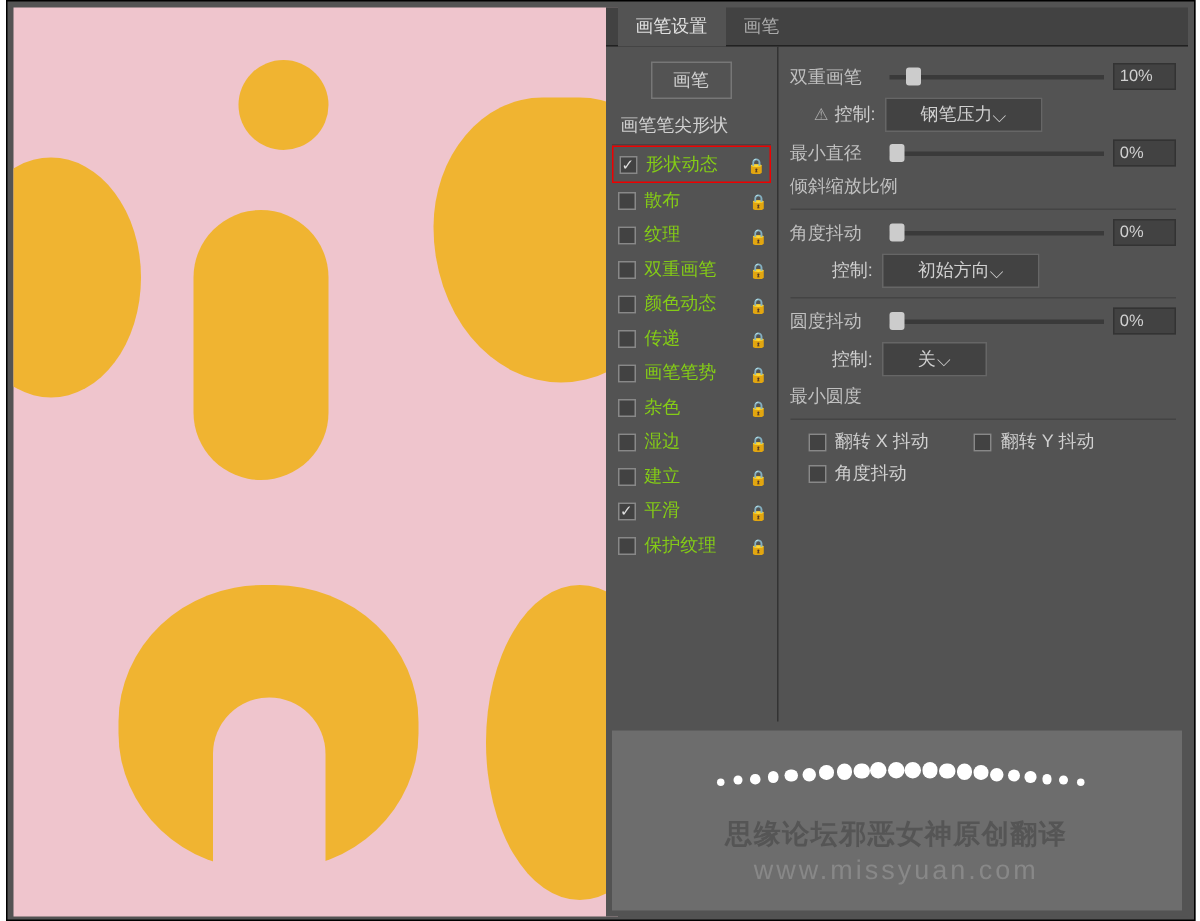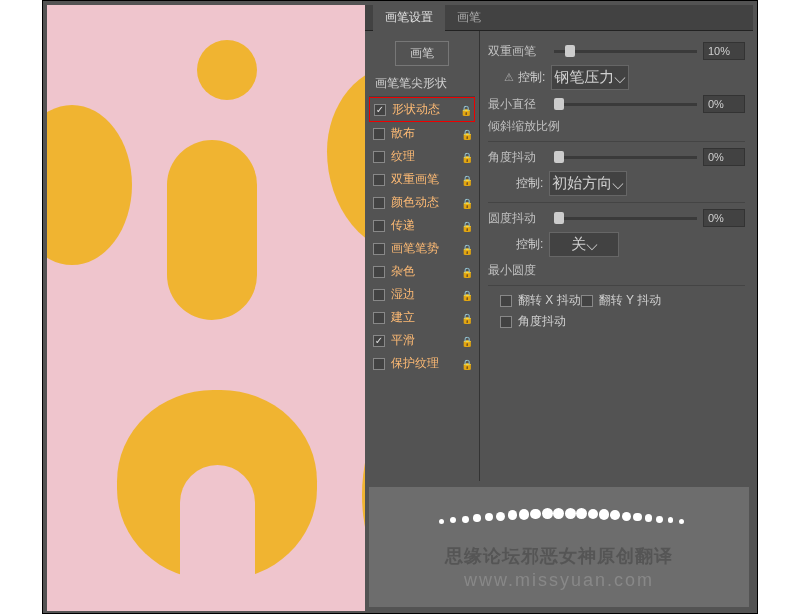--- a/index.html
+++ b/index.html
@@ -1,17 +1,17 @@
 <!DOCTYPE html>
 <html><head>
 <meta charset="utf-8">
 <style>
 *{margin:0;padding:0;box-sizing:border-box;font-family:"Microsoft YaHei",sans-serif}
 body{background:#fff;display:flex;justify-content:center;align-items:center;height:100vh}
-.frame{width:716px;height:614px;border:1px solid #000;position:relative;background:#535353;overflow:hidden}
+.frame{width:793px;height:614px;border:1px solid #000;position:relative;background:#535353;overflow:hidden}
 .canvas{position:absolute;left:4px;top:4px;width:403px;height:606px;background:#efc5cd;overflow:hidden}
 .shape{position:absolute;background:#f0b431}
 .s1{width:120px;height:160px;left:-35px;top:100px;border-radius:60px 60px 60px 60px/80px 80px 80px 80px}
 .s2{width:60px;height:60px;left:150px;top:35px;border-radius:50%}
 .s3{width:90px;height:180px;left:120px;top:135px;border-radius:45px}
 .s4{width:170px;height:190px;left:280px;top:60px;border-radius:47% 47% 55% 55%/50% 50% 60% 60%}
 .s5{width:200px;height:190px;left:70px;top:385px;border-radius:48%}
 .s5b{width:75px;height:115px;left:133px;top:460px;border-radius:40px 40px 0 0;background:#efc5cd}
 .s6{width:125px;height:210px;left:315px;top:385px;border-radius:50%}
 .panel{position:absolute;right:4px;top:4px;width:388px;height:606px;background:#535353;color:#d0d0d0;font-size:12px}
@@ -19,38 +19,38 @@
 .tab{padding:5px 12px;color:#aaa;cursor:pointer}
 .tab.active{background:#535353;color:#e0e0e0}
 .body{display:flex;height:450px}
 .left{width:115px;border-right:1px solid #333;padding:6px 4px}
 .btn{border:1px solid #777;padding:3px 14px;color:#d0d0d0;background:#535353;margin:4px auto 5px;display:block;font-size:12px;cursor:pointer}
 .hdr{padding:4px 6px;border-bottom:1px solid #444;font-size:12px}
 .row{display:flex;align-items:center;padding:3px 4px;position:relative}
 .row.hl{border:1.5px solid #e00}
 .cb{width:12px;height:12px;border:1px solid #888;margin-right:6px;background:#424242;display:flex;align-items:center;justify-content:center;cursor:pointer}
 .cb.ck::after{content:"✓";font-size:10px;color:#e0e0e0}
-.lbl{flex:1;color:#fdba74}
+.lbl{flex:1;color:#84cc16}
 .lock{width:10px;height:10px;color:#888;font-size:10px}
 .right{flex:1;padding:6px 8px}
 .ctrl{display:flex;align-items:center;margin:5px 0}
 .ctrl .lt{width:60px;color:#c0c0c0}
 .slider{flex:1;height:3px;background:#3a3a3a;position:relative;margin:0 6px}
 .thumb{position:absolute;width:10px;height:12px;background:#ccc;top:-5px;border-radius:2px}
 .val{width:42px;background:#424242;border:1px solid #333;padding:2px 4px;color:#d0d0d0;font-size:11px}
-.sel{background:#424242;border:1px solid #666;padding:2px 2px;color:#d0d0d0;font-size:15px;min-width:70px;display:flex;justify-content:center;align-items:center;cursor:pointer}
+.sel{background:#424242;border:1px solid #666;padding:2px 23px;color:#d0d0d0;font-size:12px;min-width:70px;display:flex;justify-content:space-between;align-items:center;cursor:pointer}
 .warn{color:#aaa;font-size:11px;margin-right:4px}
 .sep{border-top:1px solid #444;margin:6px 0}
 .dim{color:#777}
 .preview{position:absolute;bottom:4px;left:4px;right:4px;height:120px;background:#6d6d6d;display:flex;flex-direction:column;align-items:center;justify-content:center}
 .stroke{position:relative;width:260px;height:40px}
 .dot{position:absolute;background:#fff;border-radius:50%;top:50%}
 .wm1{font-family:SimHei;color:#555;font-size:18px;font-weight:bold;letter-spacing:1px}
 .wm2{font-family:Arial;color:#888;font-size:18px;letter-spacing:2px;margin-top:2px}
-.cbrow{display:flex;align-items:center;margin:4px 0 4px 12px}
+.cbrow{display:flex;align-items:center;gap:30px;margin:4px 0 4px 12px}
 </style>
 </head>
 <body>
 
 <div class="frame">
   <div class="canvas">
     <div class="shape s1"></div>
     <div class="shape s2"></div>
     <div class="shape s3"></div>
     <div class="shape s4"></div>

